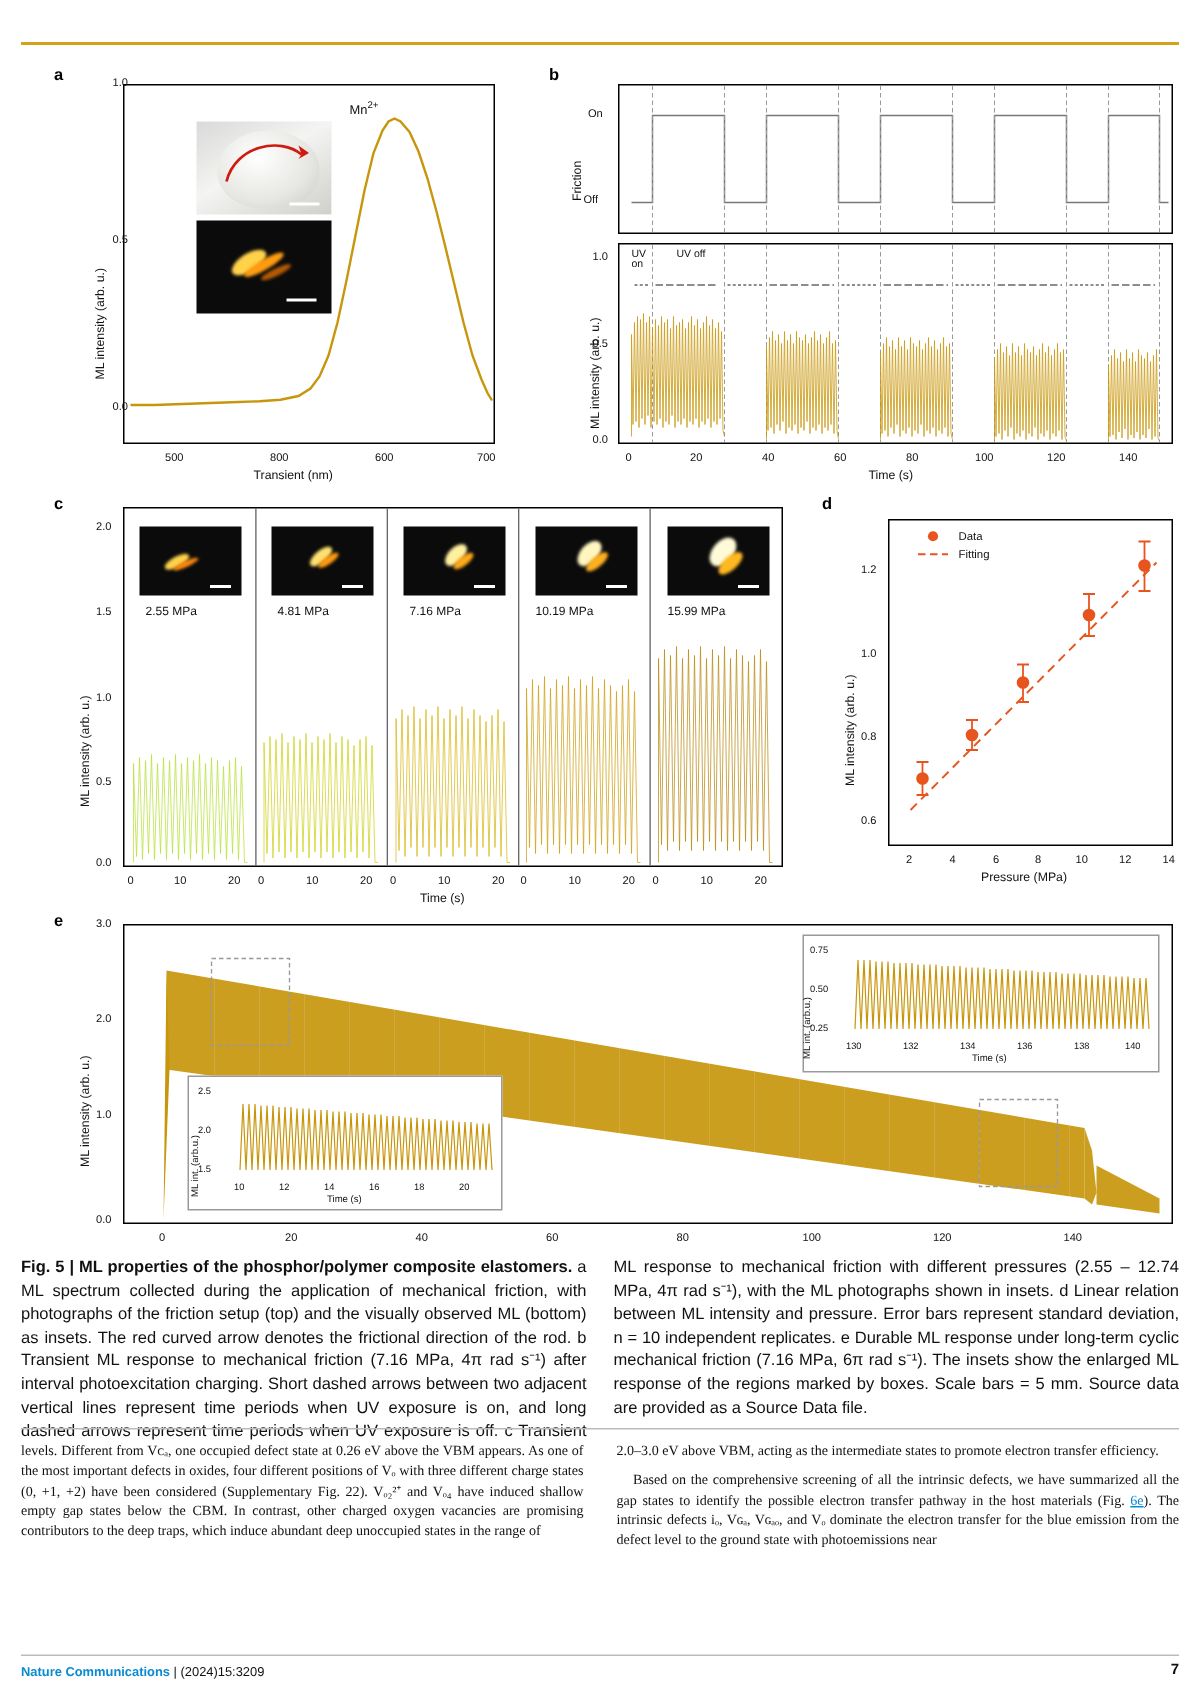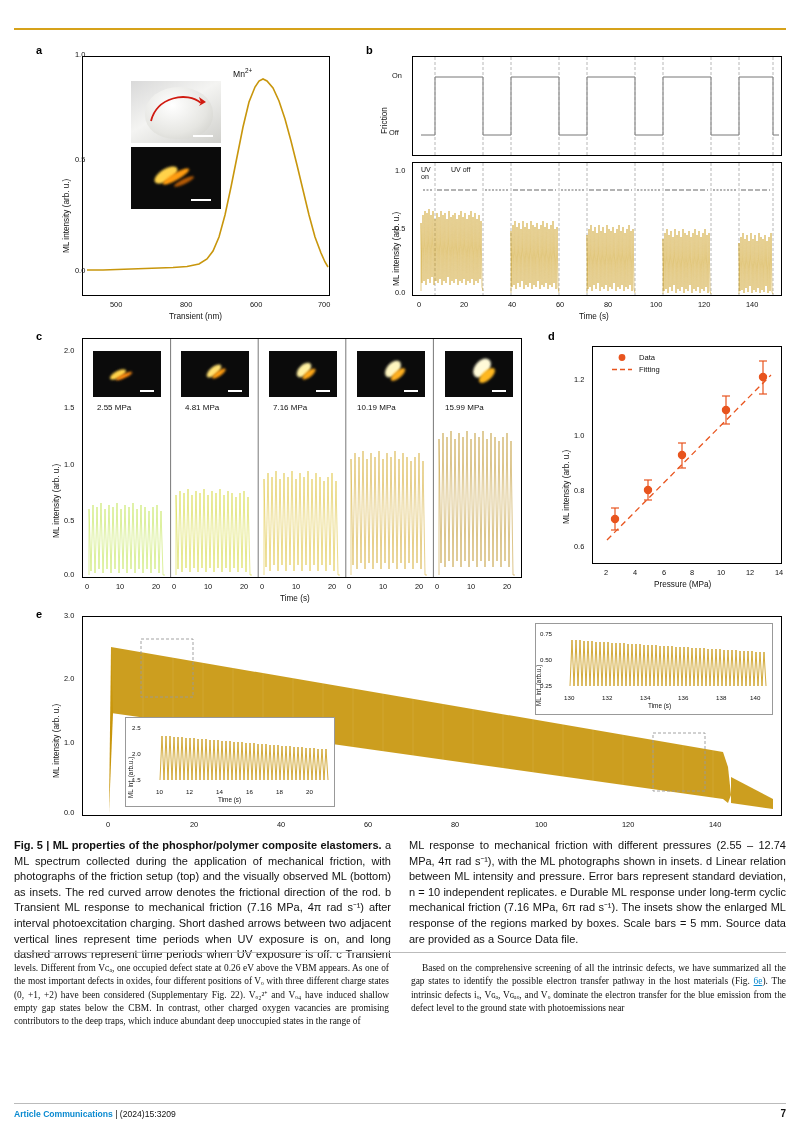--- a/index.html
+++ b/index.html
@@ -486,25 +486,26 @@
     <span>b Transient ML response to mechanical friction (7.16 MPa, 4π rad s⁻¹) after interval photoexcitation charging. Short dashed arrows between two adjacent vertical lines represent time periods when UV exposure is on, and long dashed arrows represent time periods when UV exposure is off.</span>
     <span>c Transient ML response to mechanical friction with different pressures (2.55 – 12.74 MPa, 4π rad s⁻¹), with the ML photographs shown in insets.</span>
     <span>d Linear relation between ML intensity and pressure. Error bars represent standard deviation, n = 10 independent replicates.</span>
     <span>e Durable ML response under long-term cyclic mechanical friction (7.16 MPa, 6π rad s⁻¹). The insets show the enlarged ML response of the regions marked by boxes. Scale bars = 5 mm. Source data are provided as a Source Data file.</span>
   </div>
 
   <div class="rule-mid"></div>
 
   <div class="bodytext">
     <p>levels. Different from Vᴄₐ, one occupied defect state at 0.26 eV above the VBM appears. As one of the most important defects in oxides, four different positions of Vₒ with three different charge states (0, +1, +2) have been considered (Supplementary Fig. 22). Vₒ₂²⁺ and Vₒ₄ have induced shallow empty gap states below the CBM. In contrast, other charged oxygen vacancies are promising contributors to the deep traps, which induce abundant deep unoccupied states in the range of</p>
+    <p>2.0–3.0 eV above VBM, acting as the intermediate states to promote electron transfer efficiency.</p>
     <p class="indent"><span>Based on the comprehensive screening of all the intrinsic defects, we have summarized all the gap states to identify the possible electron transfer pathway in the host materials (Fig. </span><a class="link" href="#">6e</a><span>). The intrinsic defects iₒ, Vɢₐ, Vɢₐₒ, and Vₒ dominate the electron transfer for the blue emission from the defect level to the ground state with photoemissions near</span></p>
   </div>
 
   <div class="rule-bot"></div>
   <div class="footer">
     <div class="footer-left">
-      <span class="nc">Article Communications</span>
+      <span class="nc">Nature Communications</span>
       <span>| (2024)15:3209</span>
     </div>
     <div class="footer-right">7</div>
   </div>
 
 </div>
 
 </body></html>

